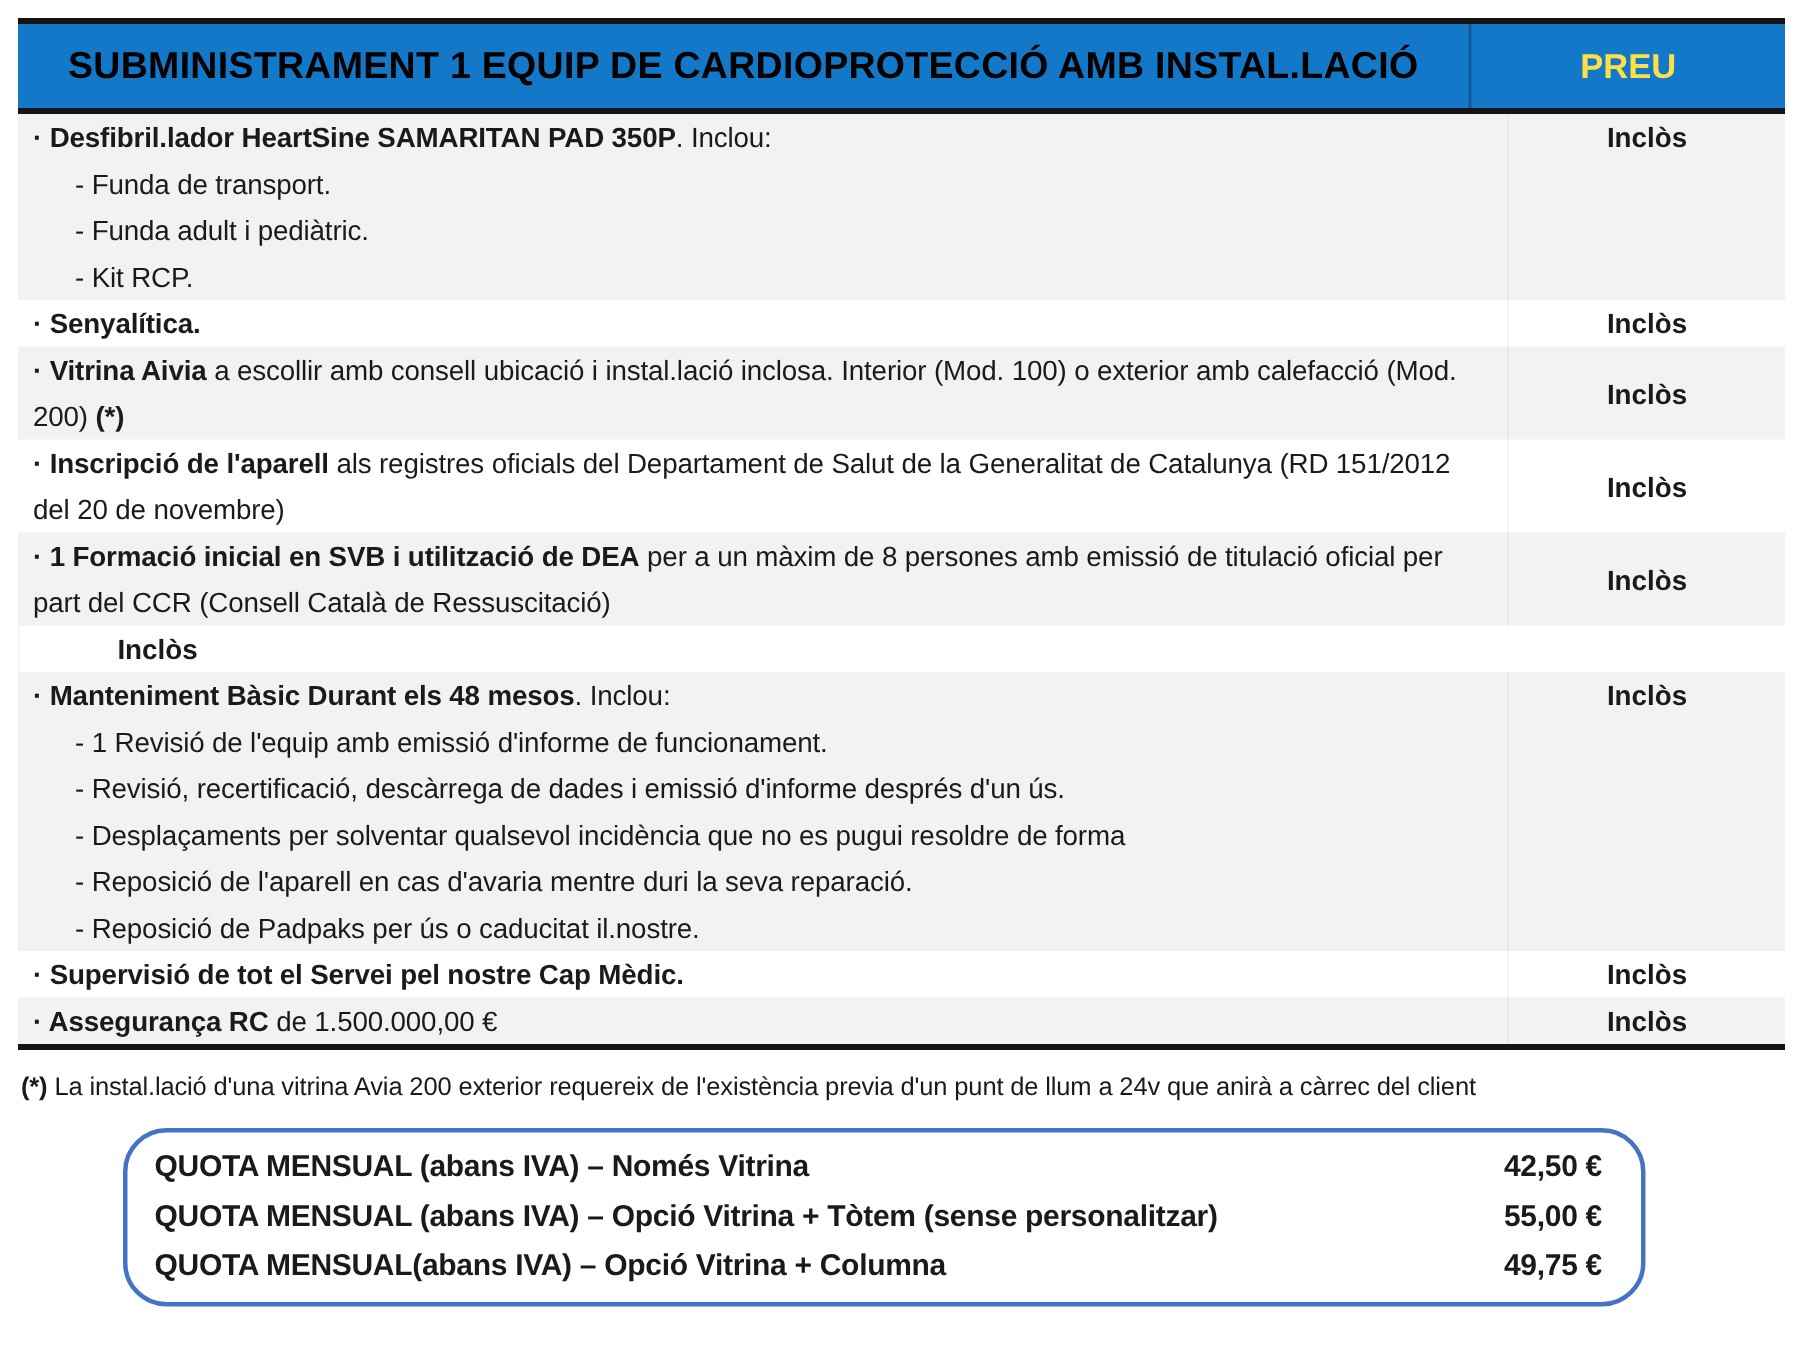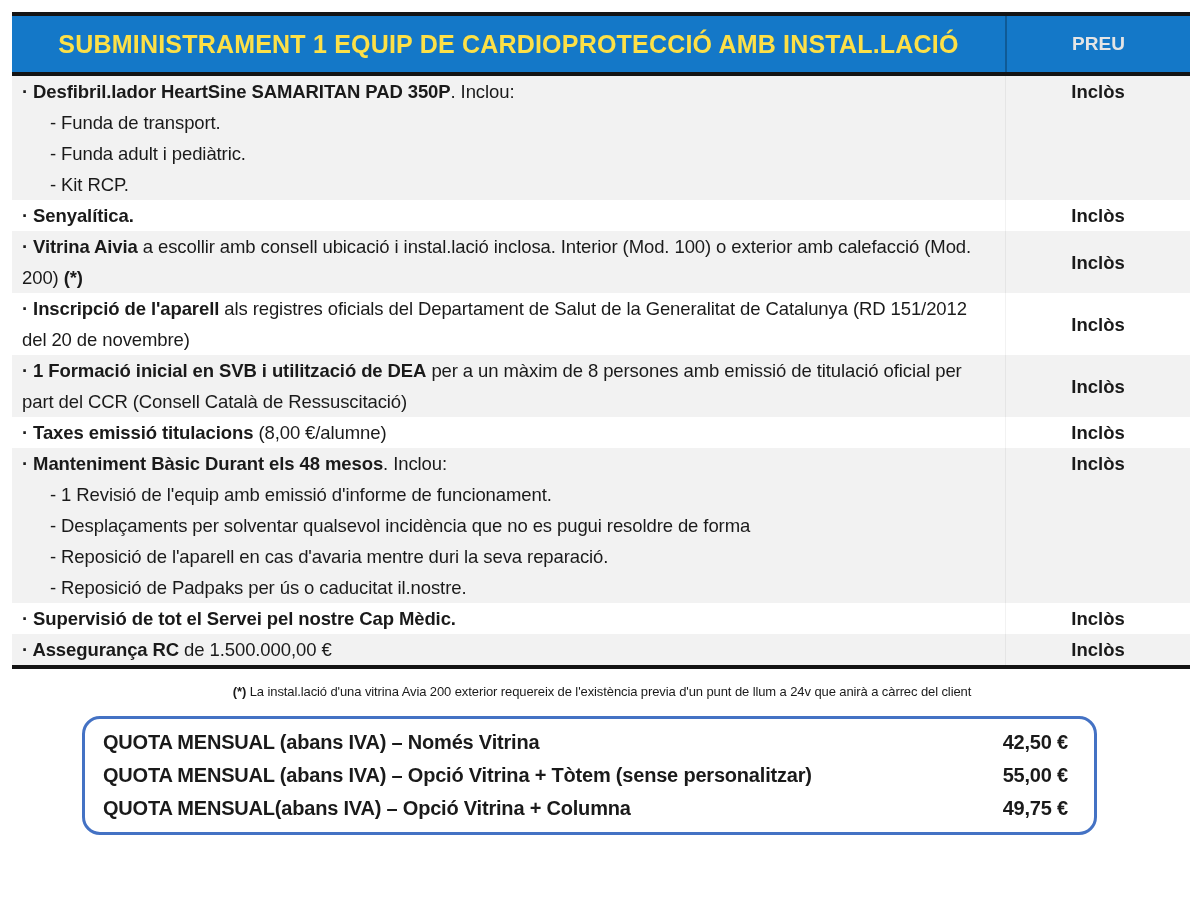--- a/index.html
+++ b/index.html
@@ -16,26 +16,26 @@
   .price-table { border-top: 4px solid #141414; border-bottom: 4px solid #141414; }
   .thead {
     display: flex;
     background: var(--header-bg, #1478C8);
     border-bottom: 4px solid #141414;
     height: 60px;
   }
   .th-title {
     flex: 1;
     display: flex; align-items: center; justify-content: center;
-    color: #fde047; font-weight: bold; font-size: 25px; letter-spacing: .2px;
+    color: #000000; font-weight: bold; font-size: 25px; letter-spacing: .2px;
   }
   .th-price {
-    width: 185px;
+    width: 211px;
     display: flex; align-items: center; justify-content: center;
-    color: #e5e5e5; font-weight: bold; font-size: 19px;
+    color: #fde047; font-weight: bold; font-size: 23px;
     border-left: 2px solid rgba(0,0,0,0.25);
   }
   .trow { display: flex; }
   .trow.shaded { background: var(--row-shade, #F2F2F2); }
   .cell-desc {
     flex: 1;
     padding: 0 14px 0 10px;
     font-size: 18.5px;
     line-height: 31px;
     letter-spacing: -0.1px;
@@ -48,32 +48,31 @@
     display: flex; align-items: center; justify-content: center;
     font-weight: bold; font-size: 18.5px;
     border-left: 1px solid rgba(0,0,0,0.05);
     line-height: 31px;
   }
   .cell-price.top { align-items: flex-start; }
 
   
   .footnote {
     margin: 15px 0 0 2px;
-    font-size: 13px;
+    font-size: 17px;
     letter-spacing: -0.1px;
-    text-align: center;
   }
   .fn-marker { font-weight: bold; }
 
   
   .quota-box {
     margin: 17px 0 0 70px;
     width: 1015px;
     border: 3px solid var(--box-border, #4472C4);
-    border-radius: 18px;
+    border-radius: 29px;
     padding: 7px 26px 7px 18px;
     background: #ffffff;
   }
   .quota-line {
     display: flex; justify-content: space-between; align-items: center;
     font-weight: bold; font-size: 20px;
     line-height: 33px;
     letter-spacing: -0.2px;
   }
   .quota-label { text-align: left; }
@@ -117,29 +116,27 @@
           </div>
           <div class="cell-price">Inclòs</div>
         </div>
         <div class="trow shaded">
           <div class="cell-desc">
             <div class="row-main"><span class="b">· 1 Formació inicial en SVB i utilització de DEA</span><span> per a un màxim de 8 persones amb emissió de titulació oficial per part del CCR (Consell Català de Ressuscitació)</span></div>
           </div>
           <div class="cell-price">Inclòs</div>
         </div>
         <div class="trow">
-          <div class="cell-desc">
-            <div class="row-main"><span class="b">· Taxes emissió titulacions</span><span> (8,00 €/alumne)</span></div>
-          </div>
           <div class="cell-price">Inclòs</div>
         </div>
         <div class="trow shaded">
           <div class="cell-desc">
             <div class="row-main"><span class="b">· Manteniment Bàsic Durant els 48 mesos</span><span>. Inclou:</span></div>
             <div class="subitem">- 1 Revisió de l'equip amb emissió d'informe de funcionament.</div>
+            <div class="subitem">- Revisió, recertificació, descàrrega de dades i emissió d'informe després d'un ús.</div>
             <div class="subitem">- Desplaçaments per solventar qualsevol incidència que no es pugui resoldre de forma</div>
             <div class="subitem">- Reposició de l'aparell en cas d'avaria mentre duri la seva reparació.</div>
             <div class="subitem">- Reposició de Padpaks per ús o caducitat il.nostre.</div>
           </div>
           <div class="cell-price top">Inclòs</div>
         </div>
         <div class="trow">
           <div class="cell-desc">
             <div class="row-main"><span class="b">· Supervisió de tot el Servei pel nostre Cap Mèdic.</span></div>
           </div>

